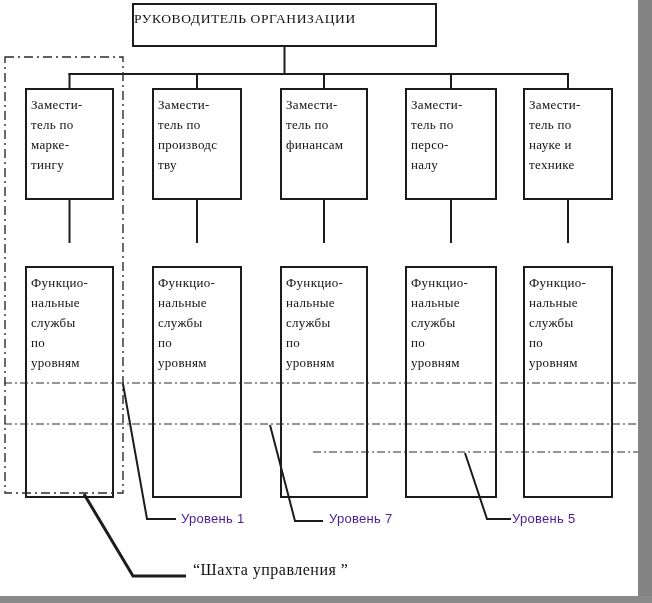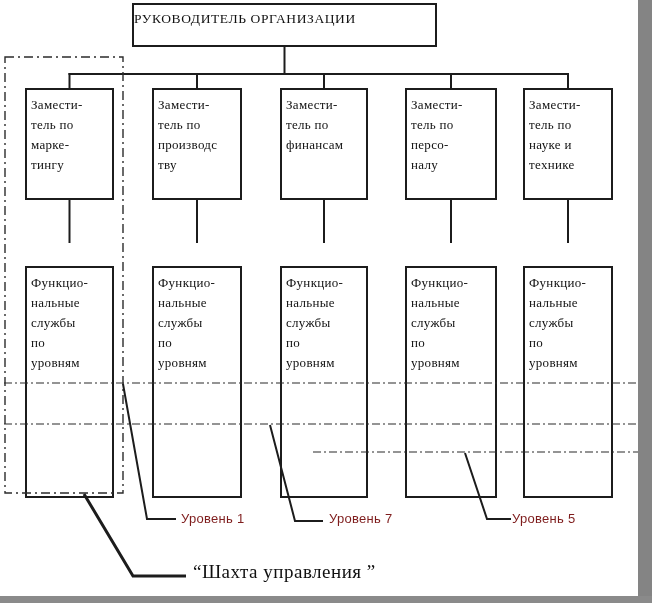--- a/index.html
+++ b/index.html
@@ -40,31 +40,31 @@
     white-space:pre-line;
     font-size:13px;
     line-height:20px;
     letter-spacing:0.3px;
     color:#111111;
   }
   .cell-text{display:block;padding:5px 2px 0 4px;}
   .level-label{
     position:absolute;z-index:4;
     font-family:"Liberation Sans", sans-serif;
-    font-size:13px;color:#7f1d1d;letter-spacing:0.3px;
+    font-size:13px;color:#4c1d95;letter-spacing:0.3px;
     white-space:nowrap;
   }
   .lvl1{left:181px;top:511px;}
   .lvl2{left:329px;top:511px;}
   .lvl3{left:512px;top:511px;}
   .shaft-label{
     position:absolute;z-index:4;
     left:193px;top:561px;
     font-family:"Liberation Serif", serif;
-    font-size:19px;color:#111111;letter-spacing:0.5px;
+    font-size:16px;color:#111111;letter-spacing:0.5px;
     white-space:nowrap;
   }
   .gray-bar-right{
     position:absolute;z-index:5;
     left:638px;top:0;width:14px;height:603px;
     background:#848484;
   }
   .gray-bar-bottom{
     position:absolute;z-index:5;
     left:0;top:596px;width:652px;height:7px;

